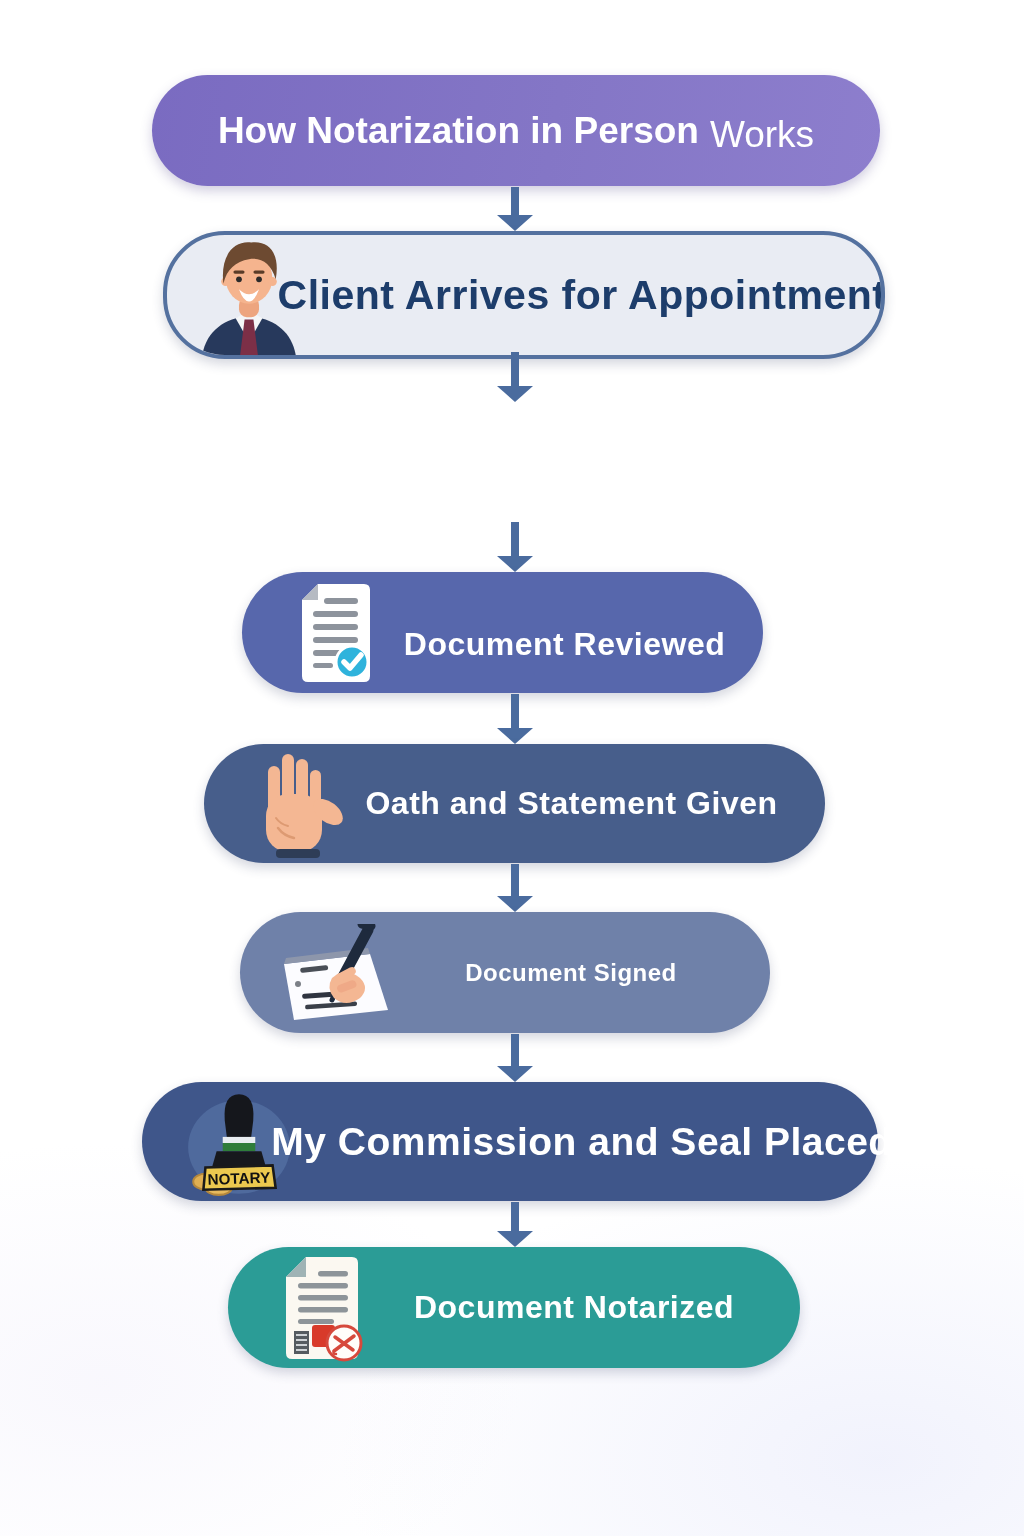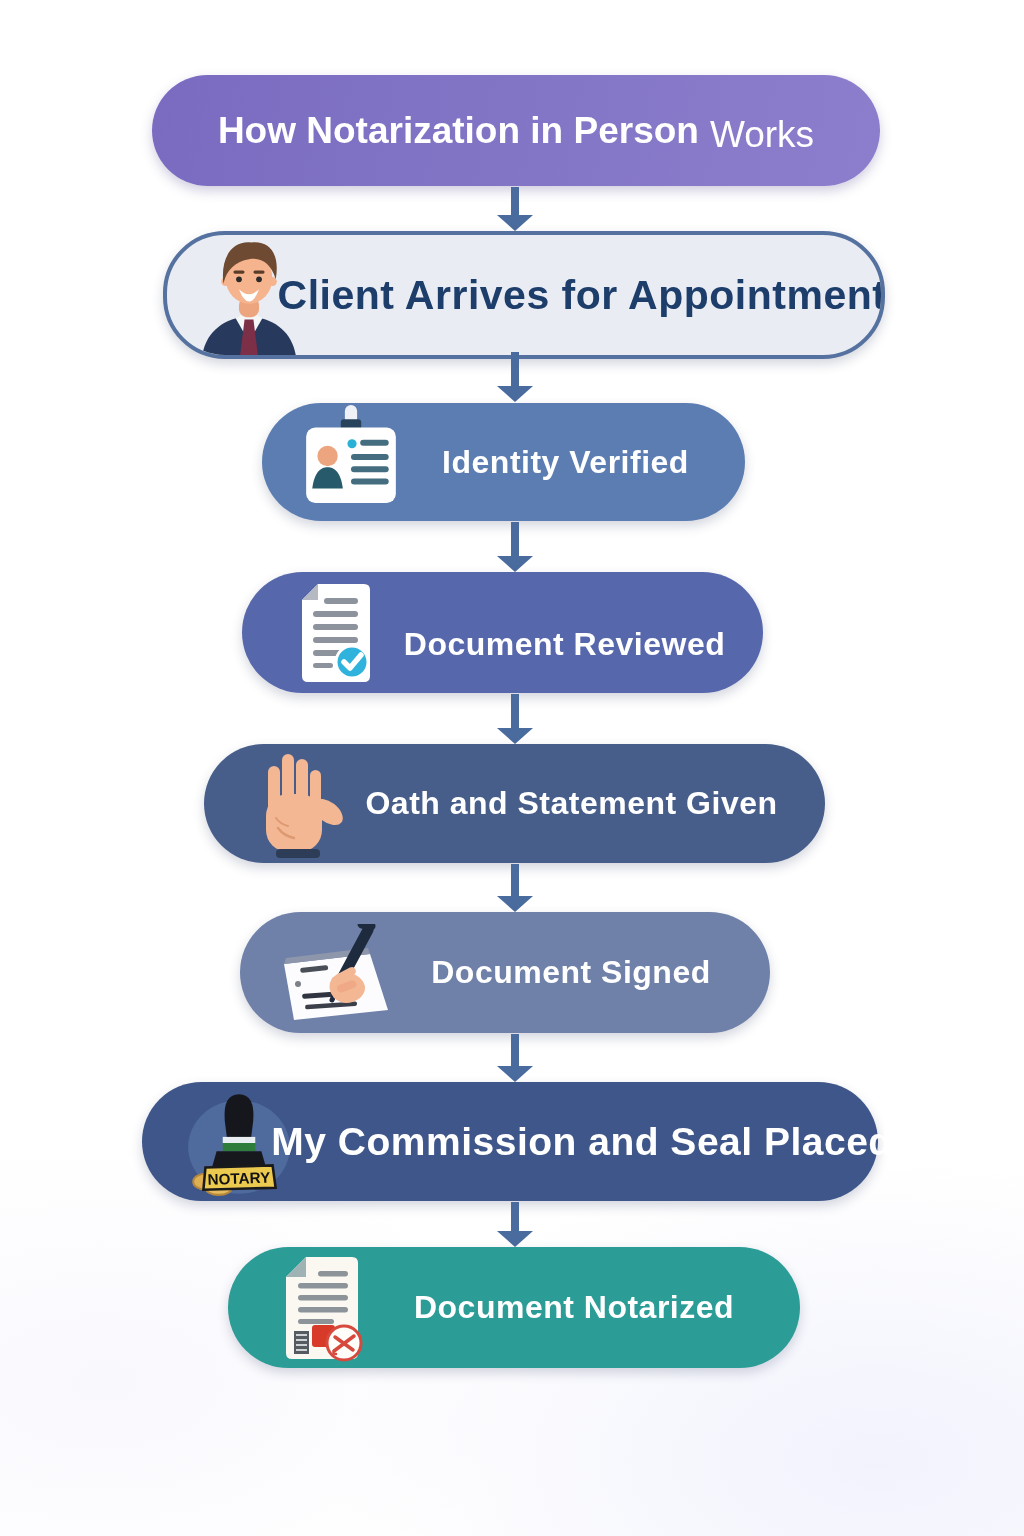--- a/index.html
+++ b/index.html
@@ -38,21 +38,21 @@
   
   .step-client   { left:163px; top:231px;  width:714px; height:120px; background:#e9ecf3; border:4px solid #54719f; border-radius:62px; overflow:hidden; }
   .step-client .label { left:140px; right:24px; color:#1d3d6b; font-size:41px; }
   .step-identity { left:262px; top:403px;  width:483px; height:118px; background:#5c7db2; }
   .step-identity .label { left:150px; right:26px; font-size:32px; }
   .step-reviewed { left:242px; top:572px;  width:521px; height:121px; background:#5767ac; }
   .step-reviewed .label { left:148px; right:24px; font-size:32px;margin-top:24px; }
   .step-oath     { left:204px; top:744px;  width:621px; height:119px; background:#475e8b; }
   .step-oath .label { left:140px; right:26px; font-size:32px; }
   .step-signed   { left:240px; top:912px;  width:530px; height:121px; background:#6f81a9; }
-  .step-signed .label { left:156px; right:24px; font-size:32px; }
+  .step-signed .label { left:156px; right:24px; font-size:24px; }
   .step-seal     { left:142px; top:1082px; width:736px; height:119px; background:#3f568a; }
   .step-seal .label { left:162px; right:18px; font-size:39px; }
   .step-notarized{ left:228px; top:1247px; width:572px; height:121px; background:#2b9c96; }
   .step-notarized .label { left:152px; right:32px; font-size:32px; }
 
   
   .arrow { position:absolute; left:497px; width:36px; }
   .arrow .shaft {
     position:absolute; left:50%; transform:translateX(-50%);
     top:0; width:8px; height:calc(100% - 15px); background:#4a6b9e;
@@ -105,37 +105,20 @@
       </svg>
     </span>
     <span class="label">Client Arrives for Appointment</span>
   </div>
 
   <div class="arrow a2">
       <div class="shaft"></div>
       <div class="head"></div>
     </div>
 
-  <div class="pill step-identity">
-    <span class="icon" style="left:38px; top:0px;">
-      <svg width="102" height="106" viewBox="0 0 100 104">
-        <rect x="44" y="2" width="12" height="20" rx="6" fill="#eef1f5"></rect>
-        <rect x="40" y="16" width="20" height="12" rx="3" fill="#27435c"></rect>
-        <rect x="6" y="24" width="88" height="74" rx="9" fill="#ffffff"></rect>
-        <circle cx="27" cy="52" r="10" fill="#eda57f"></circle>
-        <path d="M12 84 C14 68 20 63 27 63 C34 63 40 68 42 84 Z" fill="#275a6b"></path>
-        <circle cx="51" cy="40" r="4.5" fill="#2ab2d6"></circle>
-        <rect x="59" y="36" width="28" height="6" rx="3" fill="#456d80"></rect>
-        <rect x="50" y="50" width="37" height="6" rx="3" fill="#456d80"></rect>
-        <rect x="50" y="62" width="37" height="6" rx="3" fill="#456d80"></rect>
-        <rect x="50" y="74" width="37" height="6" rx="3" fill="#456d80"></rect>
-      </svg>
-    </span>
-    <span class="label">Identity Verified</span>
-  </div>
 
   <div class="arrow a3">
       <div class="shaft"></div>
       <div class="head"></div>
     </div>
 
   <div class="pill step-reviewed">
     <span class="icon" style="left:44px; top:8px;">
       <svg width="100" height="106" viewBox="0 0 100 106">
         <path d="M32 4 H78 Q84 4 84 10 V96 Q84 102 78 102 H22 Q16 102 16 96 V20 Z" fill="#ffffff"></path>

